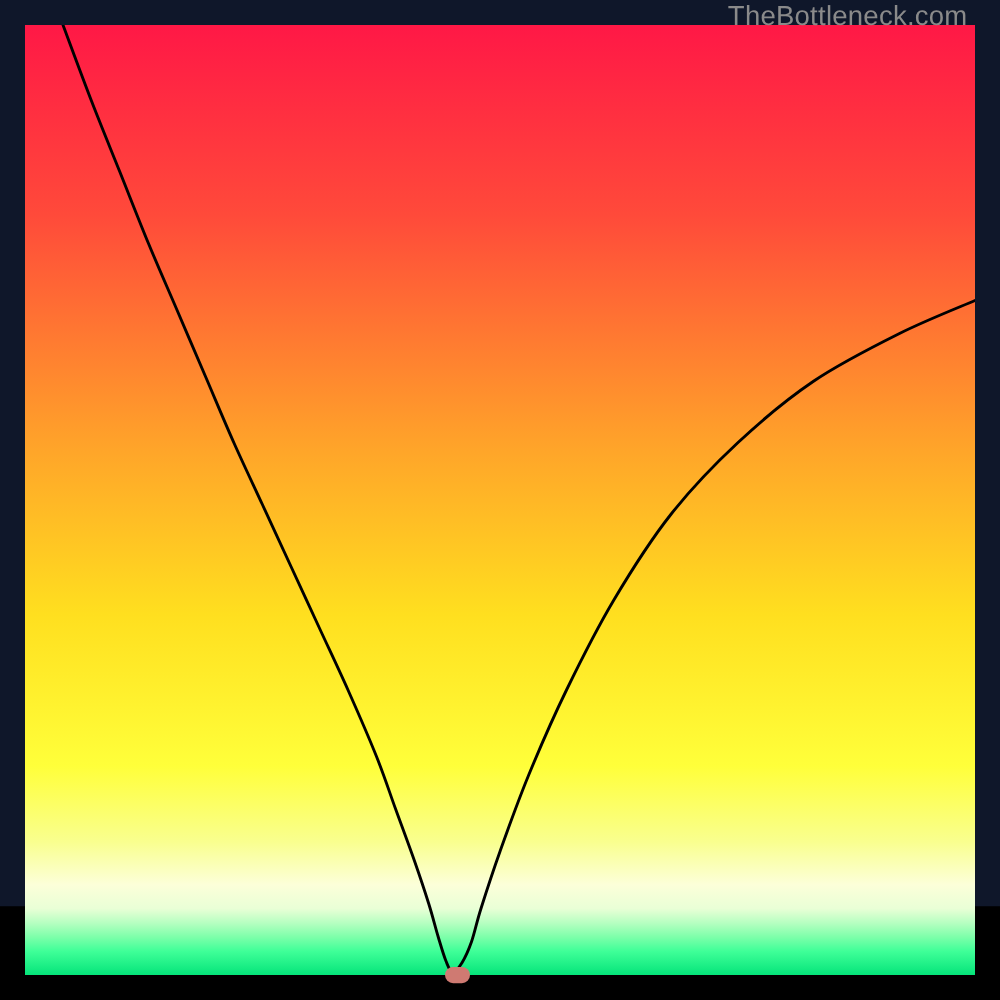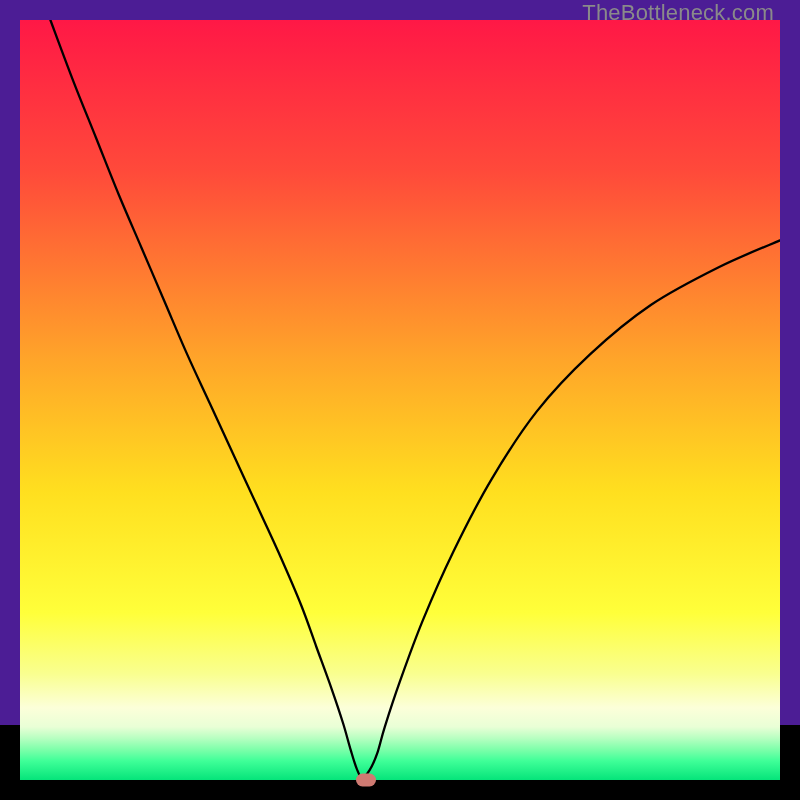--- a/index.html
+++ b/index.html
@@ -10,21 +10,21 @@
     background: #000;
     overflow: hidden;
     font-family: Arial, Helvetica, sans-serif;
   }
   .frame {
     position: absolute;
     top: 0;
     left: 0;
     width: 800px;
     height: 725px;
-    background: #4c1d95;
+    background: #0f172a;
   }
   .plot {
     position: absolute;
     left: 20px;
     top: 20px;
     width: 760px;
     height: 760px;
   }
   .gradient {
     position: absolute;

